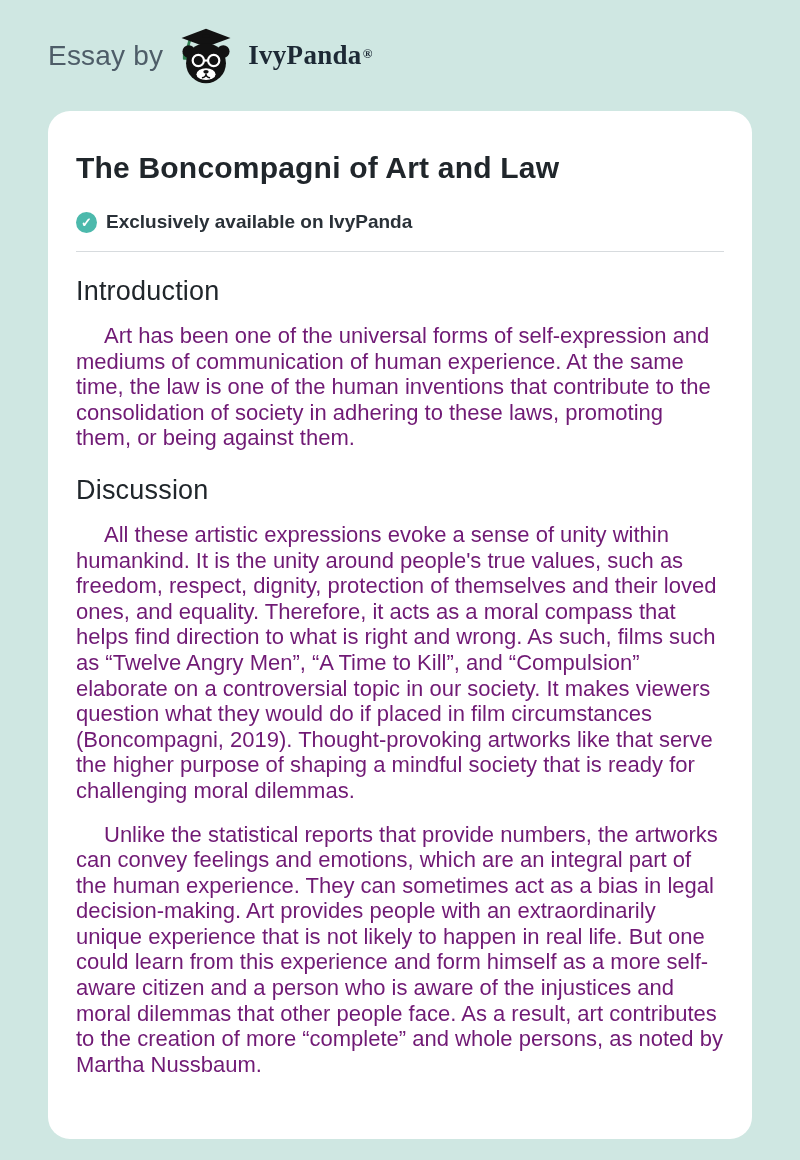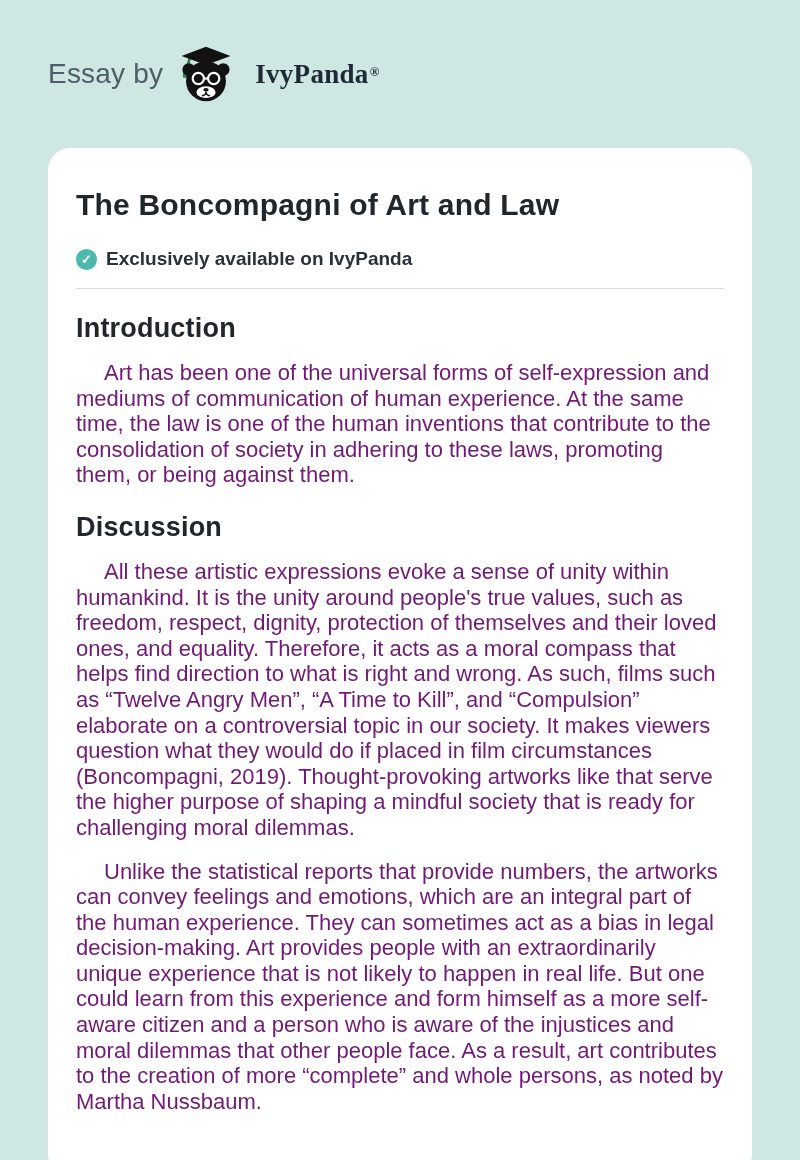--- a/index.html
+++ b/index.html
@@ -13,34 +13,34 @@
 
   .page {
     width: 800px;
     min-height: 1160px;
     background: #cfe7e2;
     padding: 0 48px 32px 48px;
   }
 
   
   .site-header {
-    height: 148px;
+    height: 111px;
     display: flex;
     align-items: center;
     gap: 14px;
   }
   .essay-by {
     font-size: 28px;
     color: #4e5d68;
     letter-spacing: 0.2px;
   }
   .logo-wrap {
     display: flex;
     align-items: center;
-    gap: 20px;
+    gap: 13px;
   }
   .panda-svg { width: 58px; height: 58px; display: block; }
   .brand {
     font-family: "Liberation Serif", serif;
     font-weight: bold;
     font-size: 27px;
     color: #1d2935;
     letter-spacing: 0.3px;
   }
   .registered {
@@ -94,21 +94,21 @@
   }
 
   .divider {
     border: none;
     border-top: 1px solid #d7dbde;
     margin: 0 0 14px 0;
   }
 
   .section-heading {
     font-size: 27px;
-    font-weight: bold;
+    font-weight: normal;
     color: #20262b;
     margin-top: 24px;
     margin-bottom: 16px;
     letter-spacing: 0.2px;
   }
 
   .essay-paragraph {
     font-size: 22px;
     line-height: 25.6px;
     color: #701a75;

